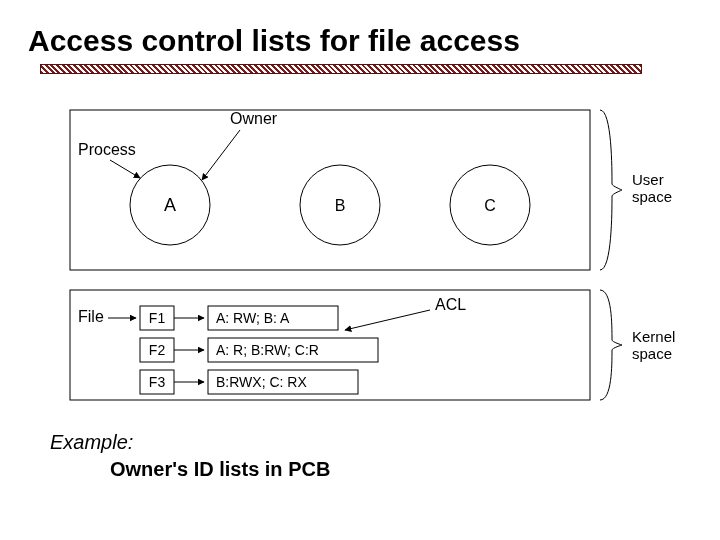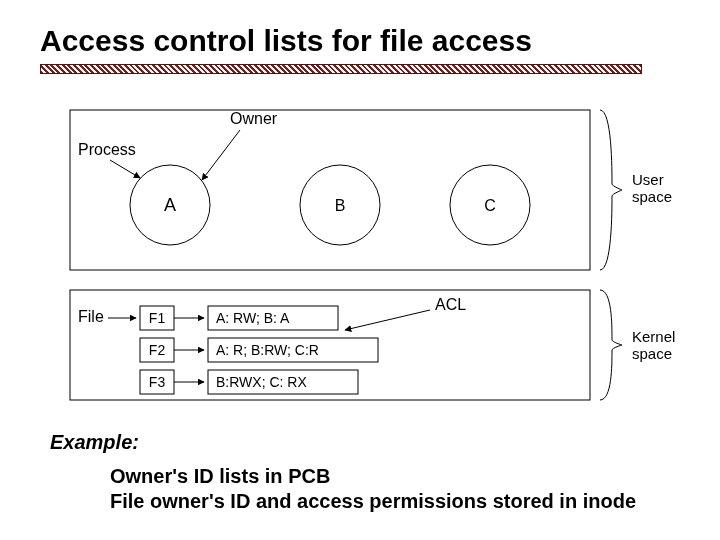--- a/index.html
+++ b/index.html
@@ -11,21 +11,21 @@
     font-family: Arial, Helvetica, sans-serif;
     color: #000;
   }
   .slide {
     position: relative;
     width: 720px;
     height: 540px;
   }
   .title {
     position: absolute;
-    left: 40px;
+    left: 28px;
     top: 24px;
     font-size: 30px;
     font-weight: bold;
     font-family: "Comic Sans MS", "Comic Sans", cursive, Arial, sans-serif;
   }
   .title-underline {
     position: absolute;
     left: 40px;
     top: 64px;
     width: 600px;
@@ -43,23 +43,23 @@
   .example {
     position: absolute;
     left: 50px;
     top: 430px;
     right: 20px;
     font-size: 20px;
     font-family: "Comic Sans MS", "Comic Sans", cursive, Arial, sans-serif;
     line-height: 1.25;
   }
   .example .head {
-    font-weight: bold;
+    font-weight: normal;
     font-style: italic;
-    margin-bottom: 9px;
+    margin-bottom: 2px;
   }
   .example .line {
     margin-left: 60px;
     font-weight: bold;
   }
   svg {
     position: absolute;
     left: 40px;
     top: 100px;
   }
@@ -139,15 +139,14 @@
              C 572 242, 582 245, 582 245
              C 582 245, 572 248, 572 250
              C 572 265, 572 300, 560 300" fill="none" stroke="#000" stroke-width="1"></path>
     <text x="592" y="242" font-size="15">Kernel</text>
     <text x="592" y="259" font-size="15">space</text>
   </svg>
 
   <div class="example">
     <div class="head">Example:</div>
     <div class="line">Owner's ID lists in PCB</div>
-    <div class="line">File owner's ID and access permissions stored in inode</div>
   </div>
 </div>
 
 </body></html>

